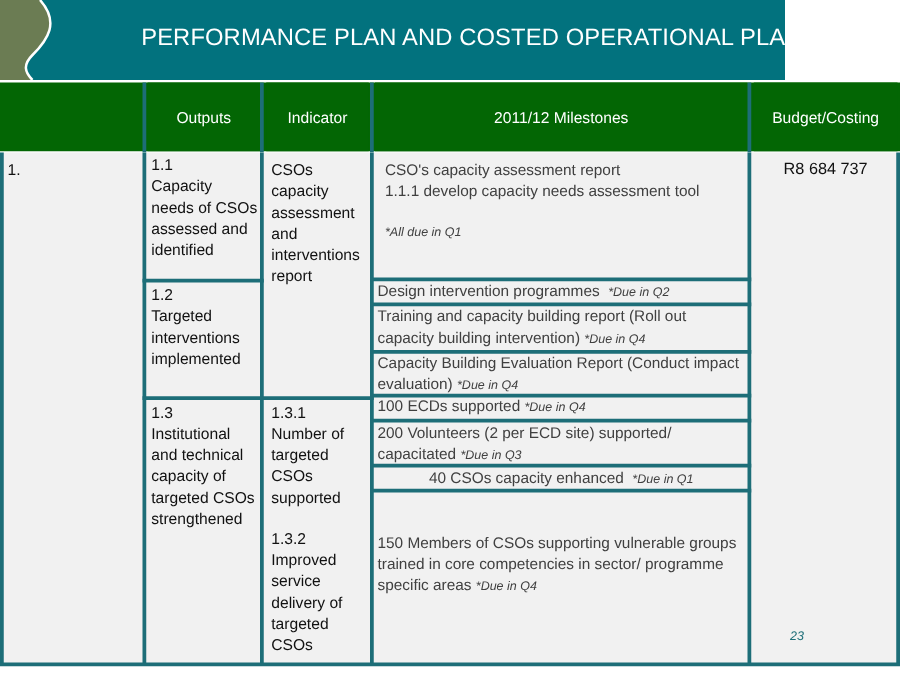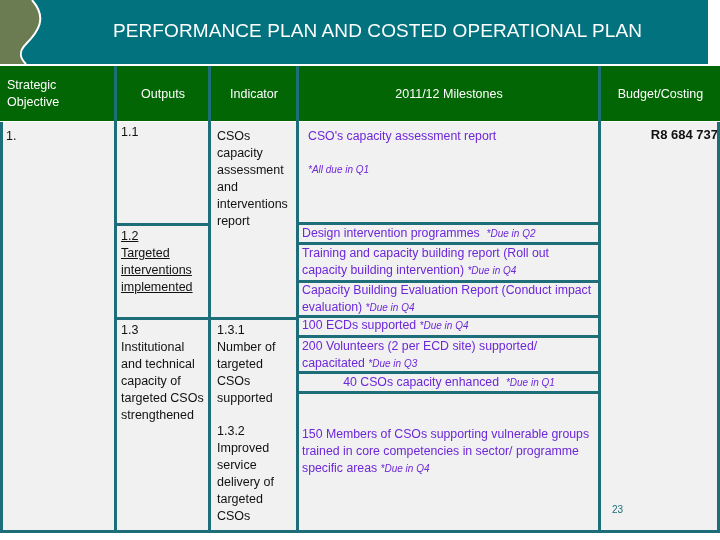--- a/index.html
+++ b/index.html
@@ -1,88 +1,89 @@
 <!DOCTYPE html>
 <html><head>
 <meta charset="utf-8">
 <style>
   html, body { margin:0; padding:0; }
   body { width:720px; height:540px; background:#ffffff; position:relative; overflow:hidden;
          font-family:"DejaVu Sans Condensed","DejaVu Sans","Liberation Sans",sans-serif; }
-  .titlebar { position:absolute; left:0; top:0; width:708px; height:64px; background:#02727e; }
+  .titlebar { position:absolute; left:0; top:0; width:628px; height:64px; background:#02727e; }
   .titlebar svg { position:absolute; left:0; top:0; }
   .title { position:absolute; left:0; top:20px; width:755px; text-align:center; color:#ffffff;
            font-family:"Liberation Sans",sans-serif; font-size:19px; letter-spacing:0.1px; }
   .title-rule { position:absolute; left:0; top:64px; width:720px; height:2px; background:#ffffff; }
   .sheet { position:absolute; left:0; top:66px; width:720px; height:474px; }
   .hdr { position:absolute; top:0; height:55px; background:#036604; color:#ffffff;
          font-family:"Liberation Sans",sans-serif; font-size:12.5px; font-weight:normal; display:flex; align-items:center; }
   .cell { position:absolute; background:#f1f1f1; box-sizing:border-box; color:#111;
           font-family:"Liberation Sans",sans-serif; font-size:12.5px; line-height:17px; }
   .vline { position:absolute; width:3px; background:#1d6e78; }
   .hline { position:absolute; height:3px; background:#1d6e78; }
   .hdr-vline { position:absolute; width:3px; background:#1d6e78; top:0; height:56px; }
   .due { font-style:italic; font-size:10px;margin-top:16px; }
   .ms-row { position:absolute; left:300px; width:298px; box-sizing:border-box; padding:0 2px;
-            font-family:"Liberation Sans",sans-serif; font-size:12.3px; line-height:17px; color:#6d28d9; }
-  .page-num { position:absolute; left:612px; top:438px; color:#1d6e78; font-size:10px; font-family:"Liberation Sans",sans-serif; }
+            font-family:"Liberation Sans",sans-serif; font-size:12.3px; line-height:17px; color:#404040; }
+  .page-num { position:absolute; left:632px; top:438px; color:#1d6e78; font-size:10px; font-family:"Liberation Sans",sans-serif;font-style:italic; }
 </style>
 </head>
 <body>
 
 <div class="titlebar">
   <svg width="60" height="64">
     <path d="M0,0 L32,0 C48,18 38,32 26,44 C18,52 20,58 26,64 L0,64 Z" fill="#6b7c53"></path>
     <path d="M32,0 C48,18 38,32 26,44 C18,52 20,58 26,64" fill="none" stroke="#ffffff" stroke-width="2"></path>
   </svg>
   <div class="title">PERFORMANCE PLAN AND COSTED OPERATIONAL PLAN</div>
 </div>
 <div class="title-rule"></div>
 
 <div class="sheet">
 
   <div class="hdr" style="left:0;width:720px;"></div>
-  <div class="hdr" style="left:7px;width:100px;line-height:17px;">Strategic Objective</div>
   <div class="hdr" style="left:118px;width:90px;justify-content:center;">Outputs</div>
   <div class="hdr" style="left:213px;width:82px;justify-content:center;">Indicator</div>
   <div class="hdr" style="left:300px;width:298px;justify-content:center;">2011/12 Milestones</div>
   <div class="hdr" style="left:603px;width:115px;justify-content:center;">Budget/Costing</div>
   <div class="hdr-vline" style="left:114px;"></div>
   <div class="hdr-vline" style="left:208px;"></div>
   <div class="hdr-vline" style="left:296px;"></div>
   <div class="hdr-vline" style="left:598px;"></div>
 
   <div class="cell" style="left:0;top:56px;width:720px;height:410px;"></div>
 
   <div class="cell" style="left:6px;top:62px;width:20px;background:transparent;">1.</div>
 
   <div class="cell" style="left:121px;top:58px;width:86px;background:transparent;">
     <div>1.1</div>
+    <div>Capacity needs of CSOs assessed and identified</div>
   </div>
-  <div class="cell" style="left:121px;top:162px;width:86px;background:transparent;text-decoration:underline;">
+  <div class="cell" style="left:121px;top:162px;width:86px;background:transparent;">
     <div>1.2</div>
     <div>Targeted interventions implemented</div>
   </div>
   <div class="cell" style="left:121px;top:256px;width:86px;background:transparent;">
     <div>1.3</div>
     <div>Institutional and technical capacity of targeted CSOs strengthened</div>
   </div>
 
   <div class="cell" style="left:217px;top:62px;width:78px;background:transparent;">CSOs capacity assessment and interventions report</div>
   <div class="cell" style="left:217px;top:256px;width:78px;background:transparent;">
     <div>1.3.1</div>
     <div>Number of targeted CSOs supported</div>
   </div>
   <div class="cell" style="left:217px;top:357px;width:70px;background:transparent;">
     <div>1.3.2</div>
     <div>Improved service delivery of targeted CSOs</div>
   </div>
 
   <div class="ms-row" style="left:306px;top:62px;">
     <div>CSO's capacity assessment report</div>
+    <div>1.1.1 develop capacity needs assessment tool</div>
     <div class="due">*All due in Q1</div>
   </div>
 
   <div class="ms-row" style="top:159px;">
     <span>Design intervention programmes</span>&nbsp;&nbsp;<span class="due">*Due in Q2</span>
   </div>
   <div class="ms-row" style="top:179px;">
     <span>Training and capacity building report (Roll out capacity building intervention)</span> <span class="due">*Due in Q4</span>
   </div>
   <div class="ms-row" style="top:216px;">
@@ -94,21 +95,21 @@
   <div class="ms-row" style="top:272px;">
     <span>200 Volunteers (2 per ECD site) supported/ capacitated</span>&nbsp;<span class="due">*Due in Q3</span>
   </div>
   <div class="ms-row" style="top:308px;text-align:center;">
     <span>40 CSOs capacity enhanced</span>&nbsp;&nbsp;<span class="due">*Due in Q1</span>
   </div>
   <div class="ms-row" style="top:360px;">
     <span>150 Members of CSOs supporting vulnerable groups trained in core competencies in sector/ programme specific areas</span> <span class="due">*Due in Q4</span>
   </div>
 
-  <div class="cell" style="left:603px;top:60px;width:115px;text-align:right;background:transparent;font-size:13px;font-weight:bold;">R8 684 737</div>
+  <div class="cell" style="left:603px;top:60px;width:115px;text-align:center;background:transparent;font-size:13px;">R8 684 737</div>
 
   <div class="vline" style="left:0;top:56px;height:410px;"></div>
   <div class="vline" style="left:114px;top:56px;height:410px;"></div>
   <div class="vline" style="left:208px;top:56px;height:410px;"></div>
   <div class="vline" style="left:296px;top:56px;height:410px;"></div>
   <div class="vline" style="left:598px;top:56px;height:410px;"></div>
   <div class="vline" style="left:717px;top:56px;height:410px;"></div>
 
   <div class="hline" style="left:114px;top:157px;width:97px;"></div>
   <div class="hline" style="left:114px;top:251px;width:185px;"></div>

